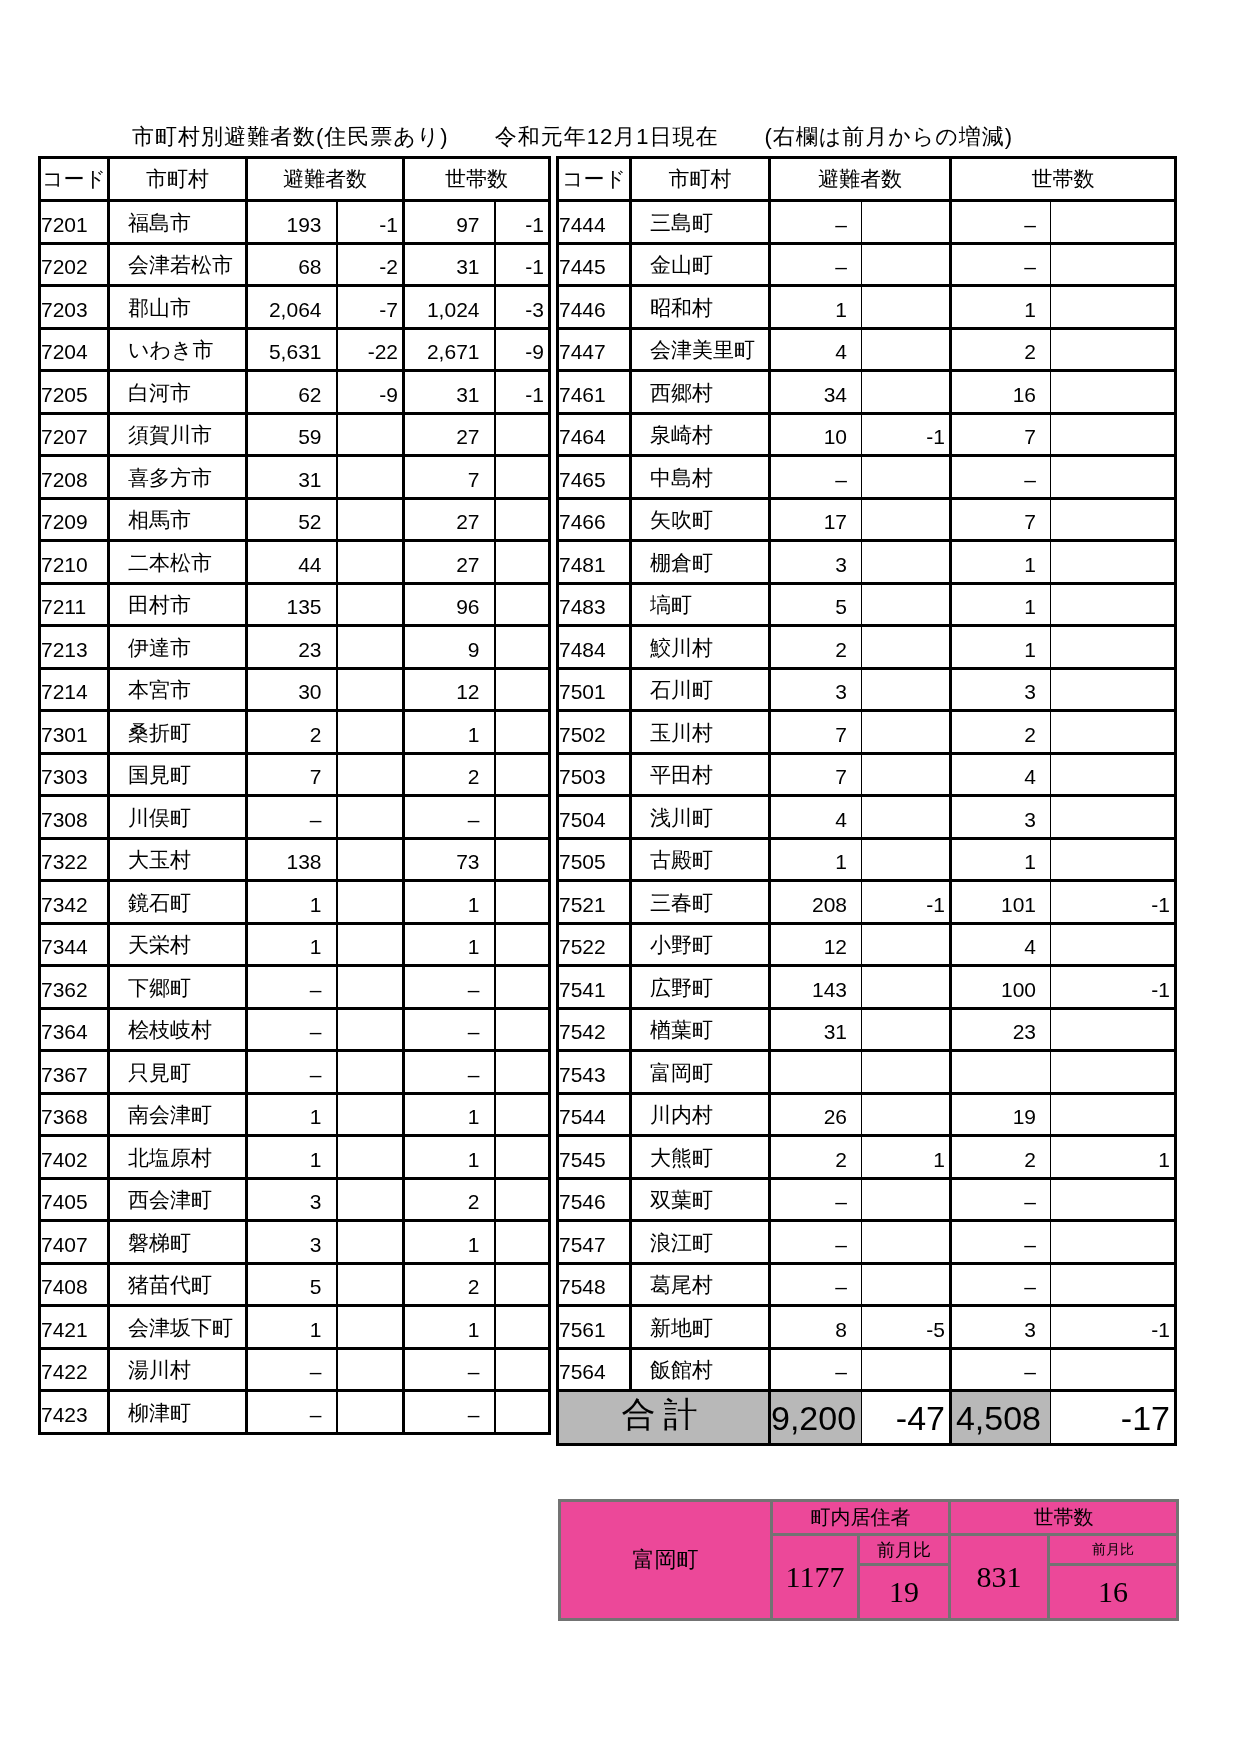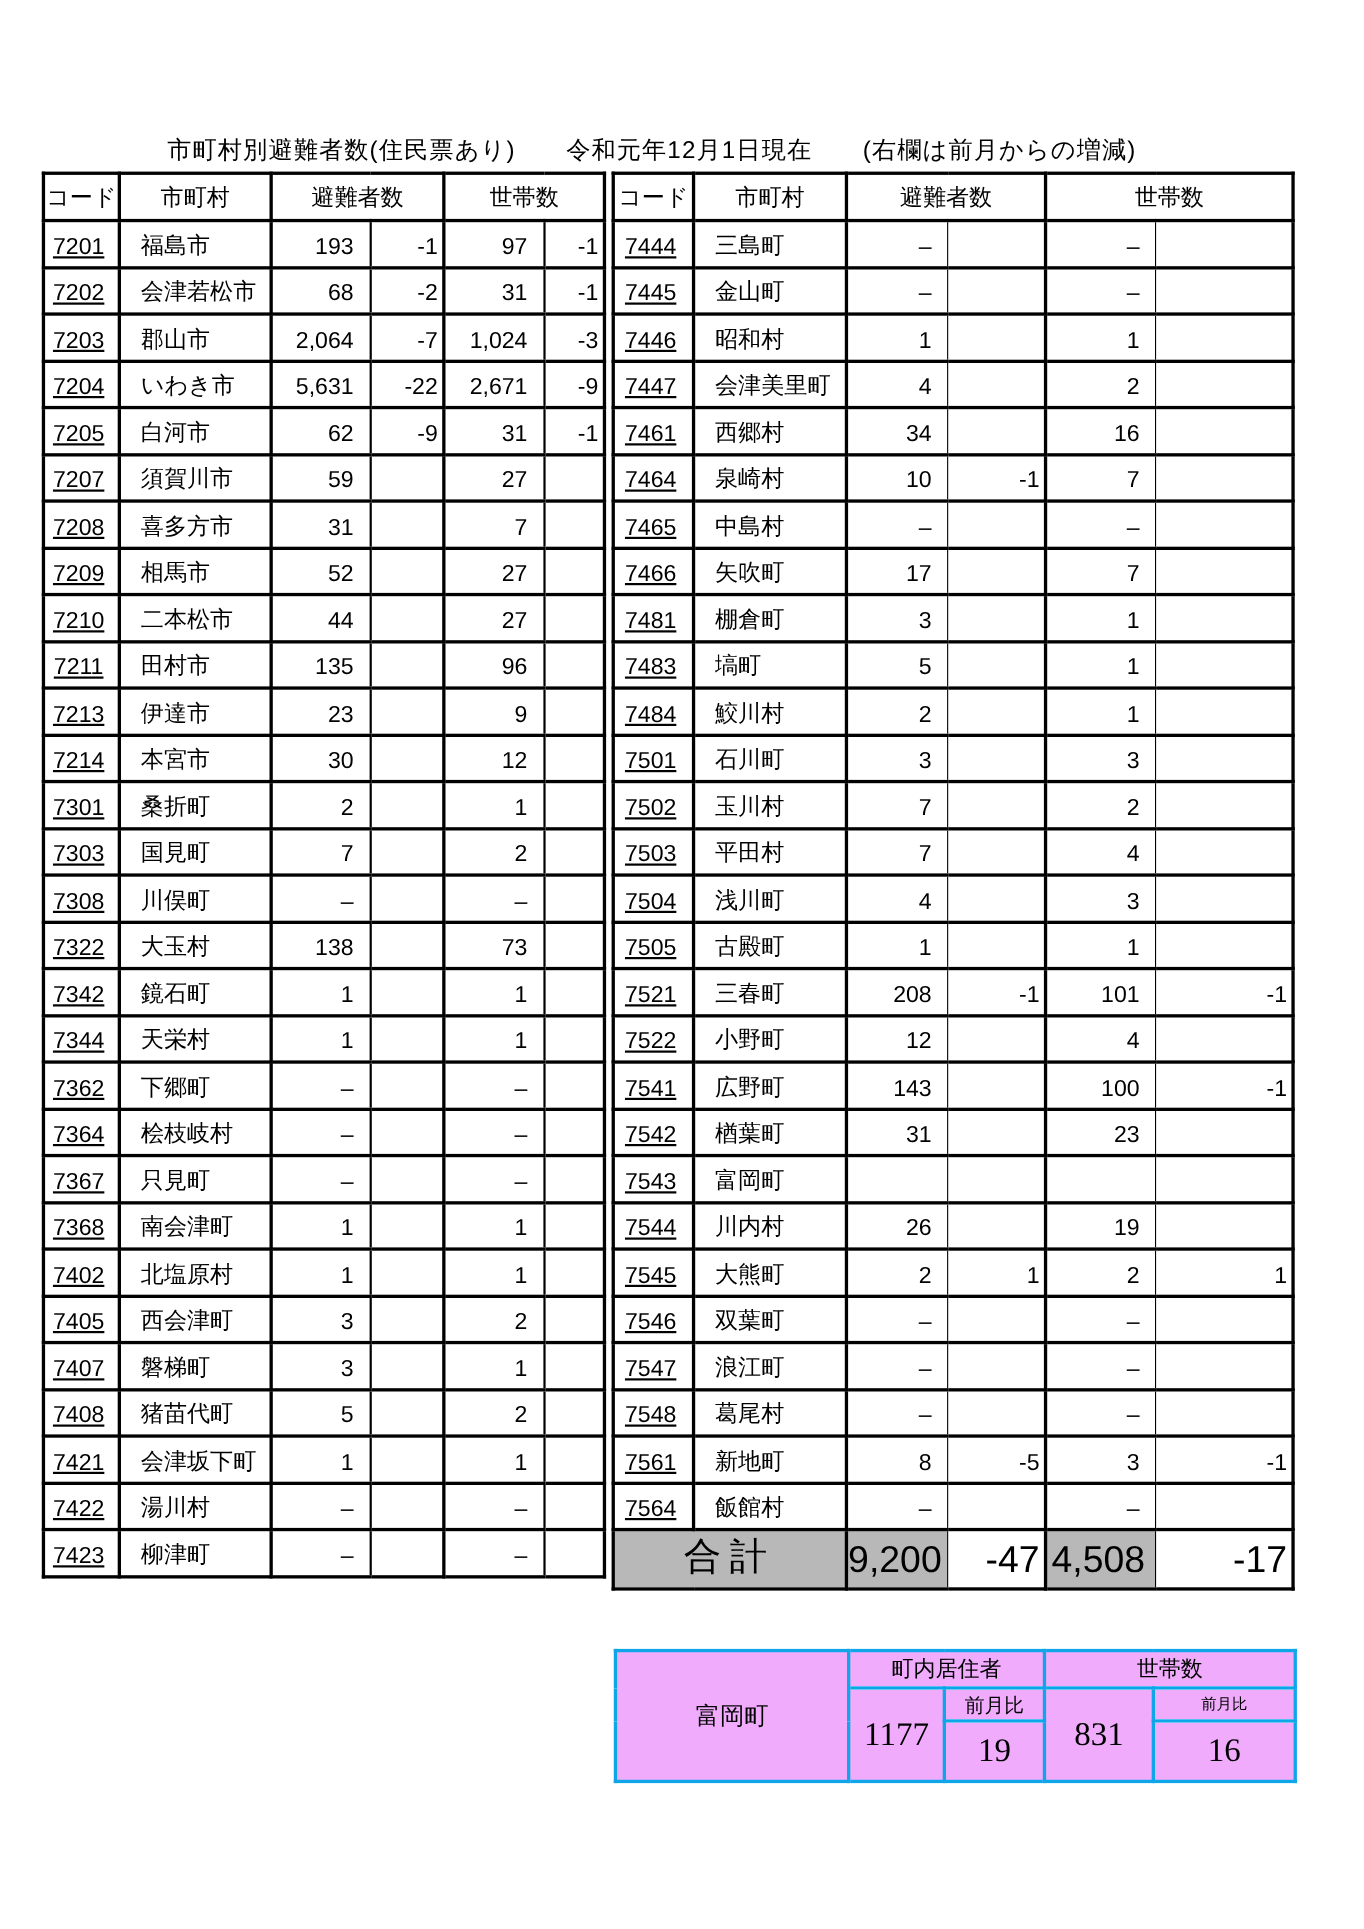--- a/index.html
+++ b/index.html
@@ -1,42 +1,42 @@
 <!DOCTYPE html>
 <html><head>
 <meta charset="utf-8">
 <style>
   * { margin:0; padding:0; box-sizing:border-box; }
   html,body { width:1240px; height:1754px; background:#ffffff; }
   body { position:relative; font-family:"Liberation Sans","DejaVu Sans",sans-serif; color:#000; }
-  .title { position:absolute; left:152px; top:122px; font-size:22px; white-space:pre; letter-spacing:1px; }
+  .title { position:absolute; left:132px; top:122px; font-size:22px; white-space:pre; letter-spacing:1px; }
 
   table { position:absolute; border-collapse:collapse; table-layout:fixed; }
   .main td, .main th { border:3px solid #000; overflow:hidden; white-space:nowrap; }
   .main thead tr { height:43px; }
   .main th { font-size:21px; font-weight:normal; text-align:center; vertical-align:middle; }
   .main tbody tr, .main tfoot tr { height:42.5px; }
   .main td { font-size:21px; vertical-align:bottom; padding-bottom:5px; }
-  td.code { text-align:center; padding-right:5px;text-decoration:underline; }
+  td.code { text-align:left; padding-right:5px; }
   td.name { text-align:left; padding-left:18px; }
   td.val  { text-align:right; padding-right:14px; }
   td.diff { text-align:right; padding-right:4px; }
   .left  td.val { border-right-width:2px; }  .left  td.diff { border-left-width:2px; }
   .right td.val { border-right-width:1px; }  .right td.diff { border-left-width:1px; }
 
   .left  { left:38px;  top:156px; width:510px; }
   .right { left:556px; top:156px; width:618px; }
 
   tr.total-row td { font-size:34px; }
   td.gray { background:#b8b8b8; }
   td.total-label { text-align:center; vertical-align:middle; font-size:25px; letter-spacing:8px; }
   tr.total-row td.val { padding-right:9px; }
 
   .bottom { left:558px; top:1499px; width:618px; }
-  .bottom td { border:3px solid #0ea5e9; background:#f0abfc; text-align:center; vertical-align:middle; overflow:hidden; white-space:nowrap; }
+  .bottom td { border:3px solid #737373; background:#ec4899; text-align:center; vertical-align:middle; overflow:hidden; white-space:nowrap; }
   .bottom tr.r1 { height:34px; } .bottom tr.r2 { height:30px; } .bottom tr.r3 { height:55px; }
   td.b-name { font-size:22px; }
   td.b-head { font-size:20px; }
   td.b-sub  { font-size:18px; }
   td.b-sub.small { font-size:14px; }
   td.b-num  { font-size:30px;font-family:Liberation Serif, serif; }
 </style>
 </head>
 <body>
 

